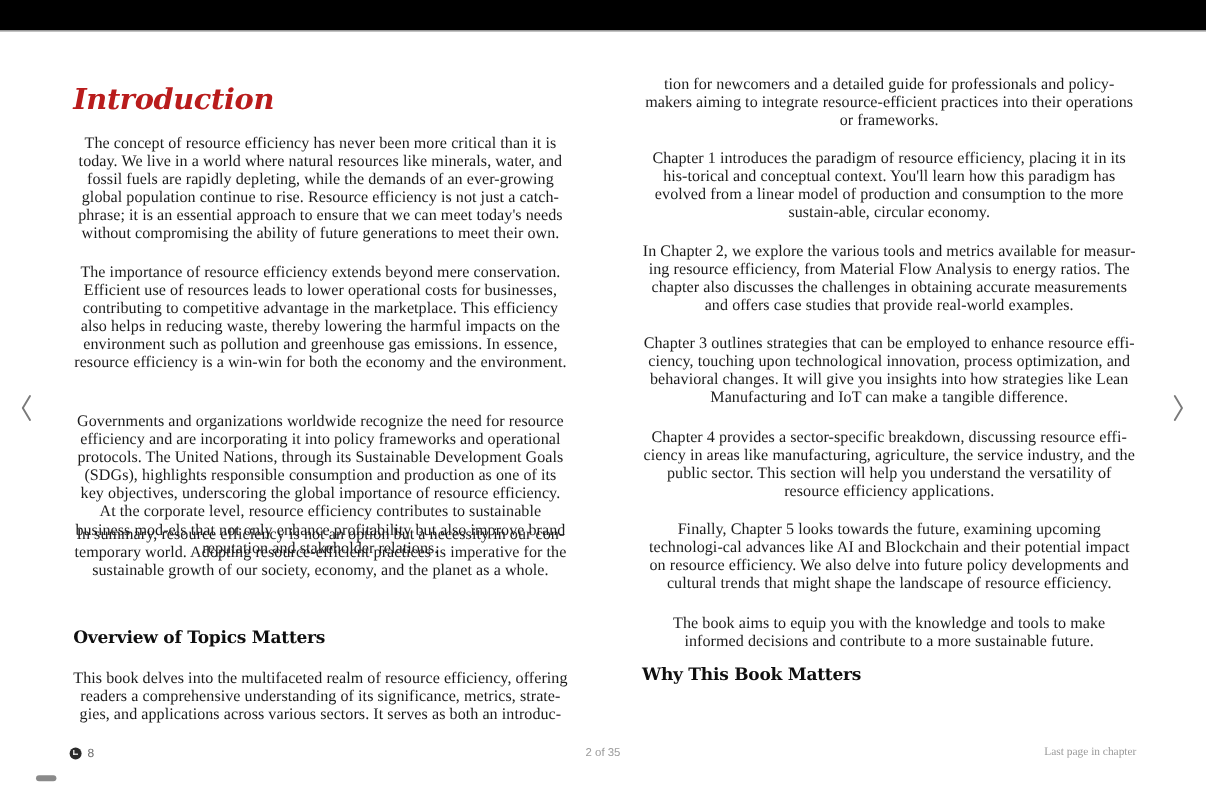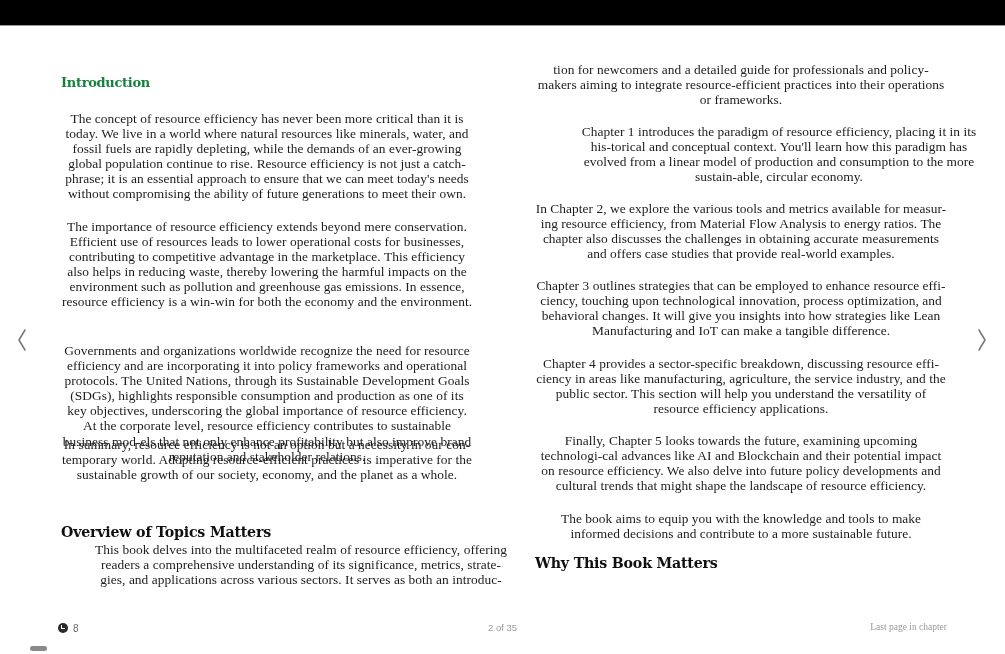--- a/index.html
+++ b/index.html
@@ -36,25 +36,26 @@
   .col-left { left: 61px; }
   .col-right { left: 535px; }
   .column p {
     margin: 0 0 17px 0;
     text-align: center;
     hyphens: manual;
   }
   .column h1 {
     margin: 0;
     font-family: "DejaVu Serif", "Liberation Serif", serif;
-    font-size: 13px;
+    font-size: 24px;
     font-weight: bold;
     letter-spacing: -0.3px;
-    color: #15803d;
-    position: absolute;
+    color: #b91c1c;
+    position: absolute;
+    font-style: italic;
   }
   .column h2 {
     margin: 0;
     font-family: "DejaVu Serif", "Liberation Serif", serif;
     font-size: 14.2px;
     font-weight: bold;
     letter-spacing: -0.2px;
     color: #0f0f0f;
     position: absolute;
   }
@@ -143,30 +144,30 @@
   <div class="block" style="top:219px;">
     <p>The importance of resource efficiency extends beyond mere conservation. Efficient use of resources leads to lower operational costs for businesses, contributing to competitive advantage in the marketplace. This efficiency also helps in reducing waste, thereby lowering the harmful impacts on the environment such as pollution and greenhouse gas emissions. In essence, resource efficiency is a win-win for both the economy and the environment.</p>
   </div>
   <div class="block" style="top:343px;">
     <p>Governments and organizations worldwide recognize the need for resource efficiency and are incorporating it into policy frameworks and operational protocols. The United Nations, through its Sustainable Development Goals (SDGs), highlights responsible consumption and production as one of its key objectives, underscoring the global importance of resource efficiency. At the corporate level, resource efficiency contributes to sustainable business mod-els that not only enhance profitability but also improve brand reputation and stakeholder relations.</p>
   </div>
   <div class="block" style="top:437px;">
     <p>In summary, resource efficiency is not an option but a necessity in our con-temporary world. Adopting resource-efficient practices is imperative for the sustainable growth of our society, economy, and the planet as a whole.</p>
   </div>
   <h2 style="top:525px;">Overview of Topics Matters</h2>
-  <div class="block" style="top:542px;margin-left:34px;">
+  <div class="block" style="top:557px;">
     <p>This book delves into the multifaceted realm of resource efficiency, offering readers a comprehensive understanding of its significance, metrics, strate-gies, and applications across various sectors. It serves as both an introduc-</p>
   </div>
 </div>
 
 <div class="column col-right">
   <div class="block" style="top:62px;">
     <p>tion for newcomers and a detailed guide for professionals and policy-makers aiming to integrate resource-efficient practices into their operations or frameworks.</p>
   </div>
-  <div class="block" style="top:124px;margin-left:38px;">
+  <div class="block" style="top:124px;">
     <p>Chapter 1 introduces the paradigm of resource efficiency, placing it in its his-torical and conceptual context. You'll learn how this paradigm has evolved from a linear model of production and consumption to the more sustain-able, circular economy.</p>
   </div>
   <div class="block" style="top:201px;">
     <p>In Chapter 2, we explore the various tools and metrics available for measur-ing resource efficiency, from Material Flow Analysis to energy ratios. The chapter also discusses the challenges in obtaining accurate measurements and offers case studies that provide real-world examples.</p>
   </div>
   <div class="block" style="top:278px;">
     <p>Chapter 3 outlines strategies that can be employed to enhance resource effi-ciency, touching upon technological innovation, process optimization, and behavioral changes. It will give you insights into how strategies like Lean Manufacturing and IoT can make a tangible difference.</p>
   </div>
   <div class="block" style="top:356px;">
     <p>Chapter 4 provides a sector-specific breakdown, discussing resource effi-ciency in areas like manufacturing, agriculture, the service industry, and the public sector. This section will help you understand the versatility of resource efficiency applications.</p>

